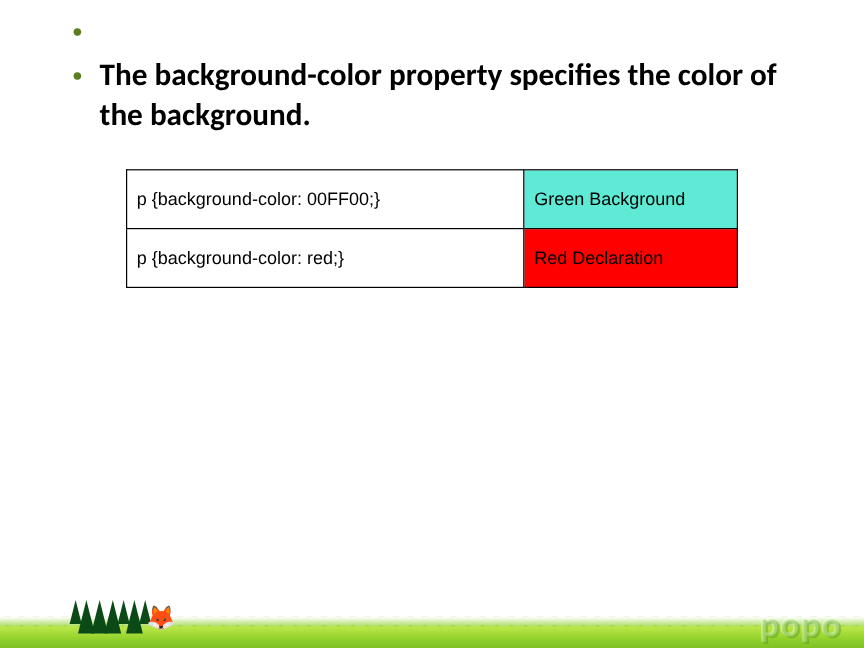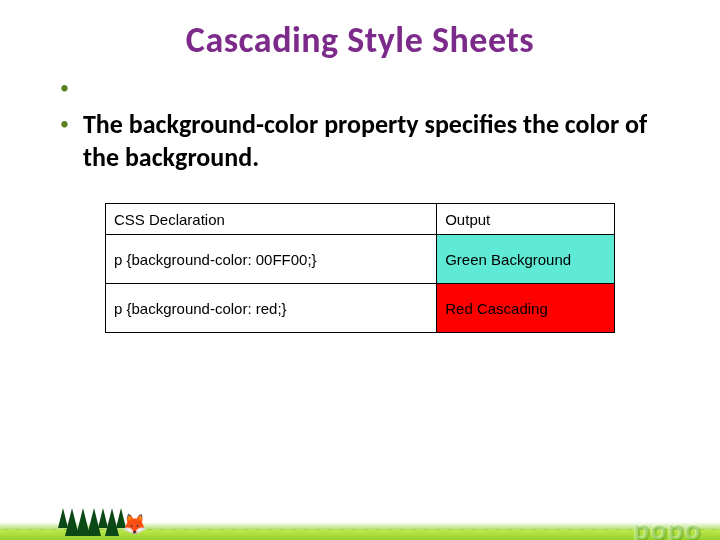--- a/index.html
+++ b/index.html
@@ -139,46 +139,41 @@
     text-shadow:
       -1px -1px 0 rgba(255,255,255,0.4),
        1px  1px 0 rgba(60,120,20,0.3);
   }
 </style>
 </head>
 <body>
 
 <div class="slide">
 
-  <div class="title">Cascading Style Sheets</div>
 
   <div class="bullets">
     <div class="bullet">
       <span class="dot">•</span>
     </div>
     <div class="bullet">
       <span class="dot">•</span>
       <span class="text">The background-color property specifies the color of the background.</span>
     </div>
   </div>
 
   <div class="table-wrap">
     <table class="css-table">
       <tbody>
-          <tr>
-        <th class="col-decl">CSS Declaration</th>
-        <th class="col-out">Output</th>
-      </tr>
       <tr>
         <td class="col-decl">p {background-color: 00FF00;}</td>
         <td class="col-out out-green" style="background:#5eead4">Green Background</td>
       </tr>
       <tr>
         <td class="col-decl">p {background-color: red;}</td>
-        <td class="col-out out-red" style="background:#ff0000">Red Cascading</td>
+        <td class="col-out out-red" style="background:#ff0000">Red Declaration</td>
       </tr>
     </tbody>
       </table>
   </div>
 
   <div class="scenery">
     <div class="grass-top"></div>
     <div class="grass-strip"></div>
     <div class="trees">
       <div class="tree small"></div>

